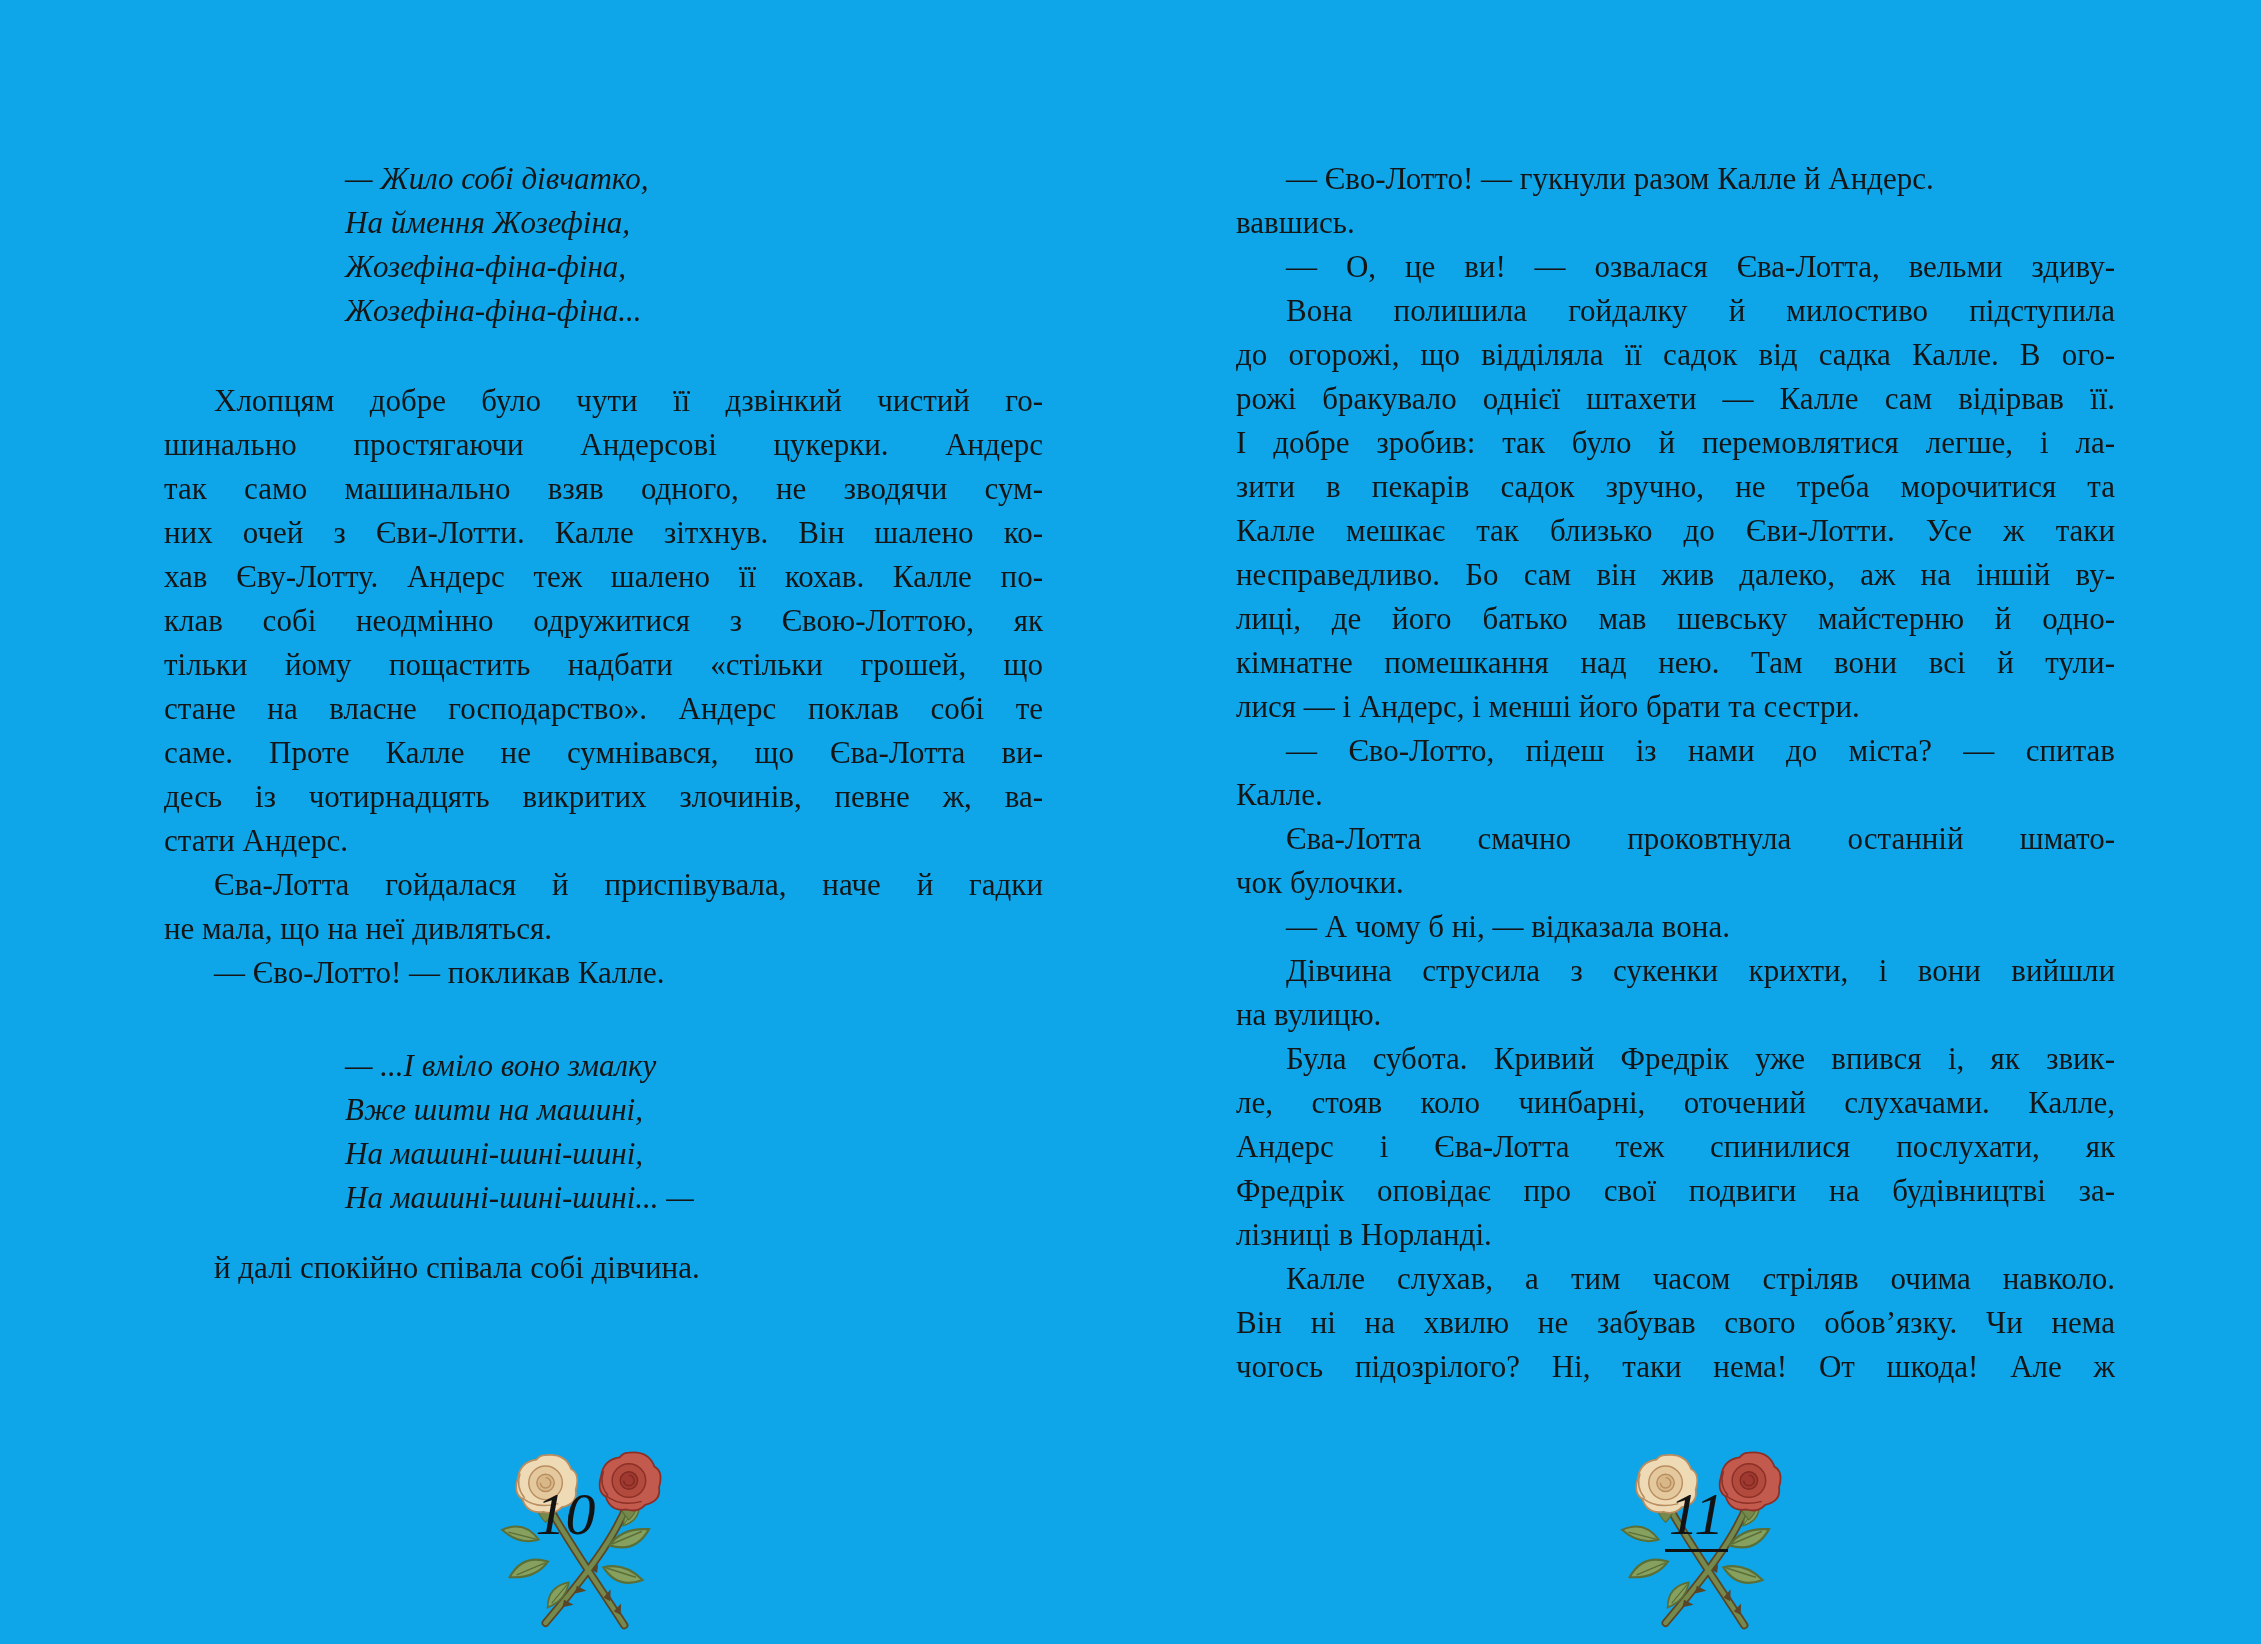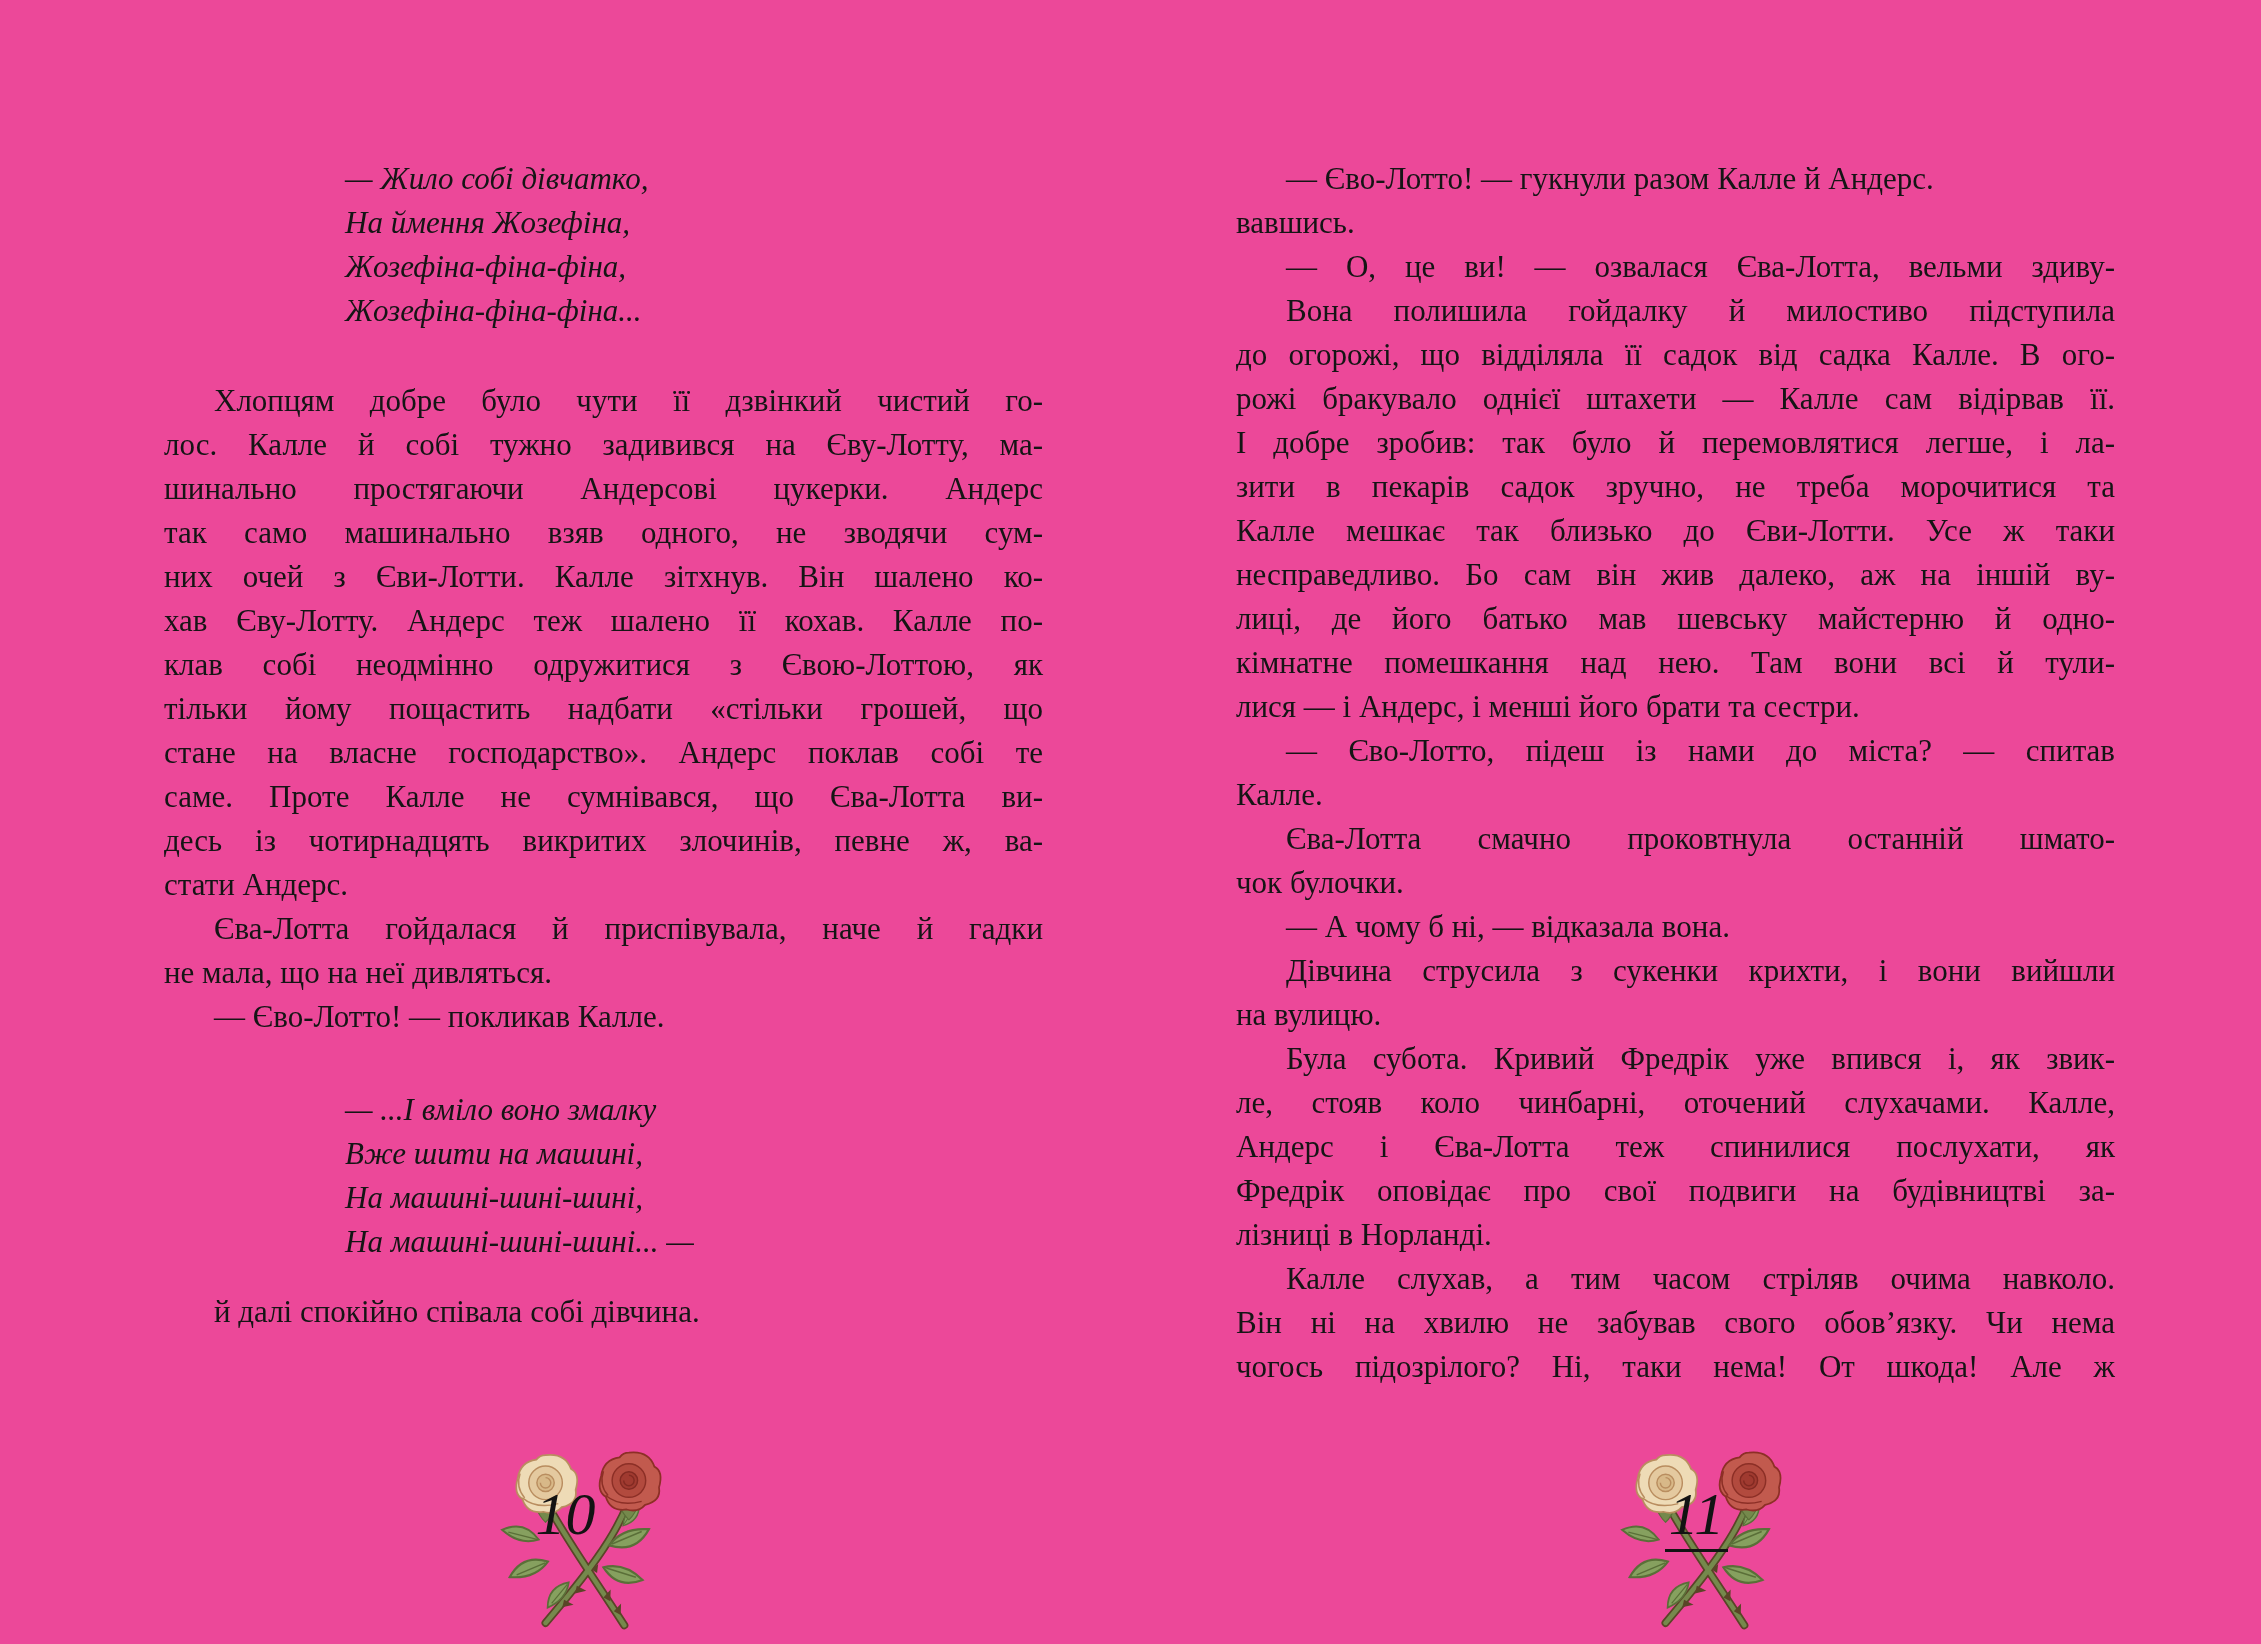--- a/index.html
+++ b/index.html
@@ -1,17 +1,17 @@
 <!DOCTYPE html>
 <html lang="uk" style="font-size:9.3px"><head>
 <meta charset="utf-8">
 <style>
   html,body{margin:0;padding:0;background:#ffffff;}
   .spread{
-    position:relative;width:2261px;height:1645px;background:#ec4899;overflow:hidden;
+    position:relative;width:2261px;height:1645px;background:#0ea5e9;overflow:hidden;
     font-family:"Liberation Serif","DejaVu Serif",serif;color:#151515;
   }
   .page{position:absolute;left:0;top:0;width:100%;height:100%;}
   .text-col{position:absolute;top:157px;width:879px;font-size:31px;line-height:44px;}
   #left-col{left:164px;}
   #right-col{left:1236px;}
   .ln{min-height:44px;text-align:left;}
   .ln.j{text-align:justify;text-align-last:justify;}
   .ln.ind{text-indent:50px;}
   .verse{margin-left:181px;font-style:italic;}
@@ -37,21 +37,20 @@
     <div class="text-col" id="left-col">
         <div class="verse">
           <div class="ln">— Жило собі дівчатко,</div>
           <div class="ln">На ймення Жозефіна,</div>
           <div class="ln">Жозефіна-фіна-фіна,</div>
           <div class="ln">Жозефіна-фіна-фіна...</div>
         </div>
         <div class="gap" style="height: 46px;"></div>
         <div class="prose">
           <div class="ln j ind">Хлопцям добре було чути її дзвінкий чистий го-</div>
-          <div class="ln j">лос. Калле й собі тужно задивився на Єву-Лотту, ма-</div>
           <div class="ln j">шинально простягаючи Андерсові цукерки. Андерс</div>
           <div class="ln j">так само машинально взяв одного, не зводячи сум-</div>
           <div class="ln j">них очей з Єви-Лотти. Калле зітхнув. Він шалено ко-</div>
           <div class="ln j">хав Єву-Лотту. Андерс теж шалено її кохав. Калле по-</div>
           <div class="ln j">клав собі неодмінно одружитися з Євою-Лоттою, як</div>
           <div class="ln j">тільки йому пощастить надбати «стільки грошей, що</div>
           <div class="ln j">стане на власне господарство». Андерс поклав собі те</div>
           <div class="ln j">саме. Проте Калле не сумнівався, що Єва-Лотта ви-</div>
           <div class="ln j">десь із чотирнадцять викритих злочинів, певне ж, ва-</div>
           <div class="ln">стати Андерс.</div>

